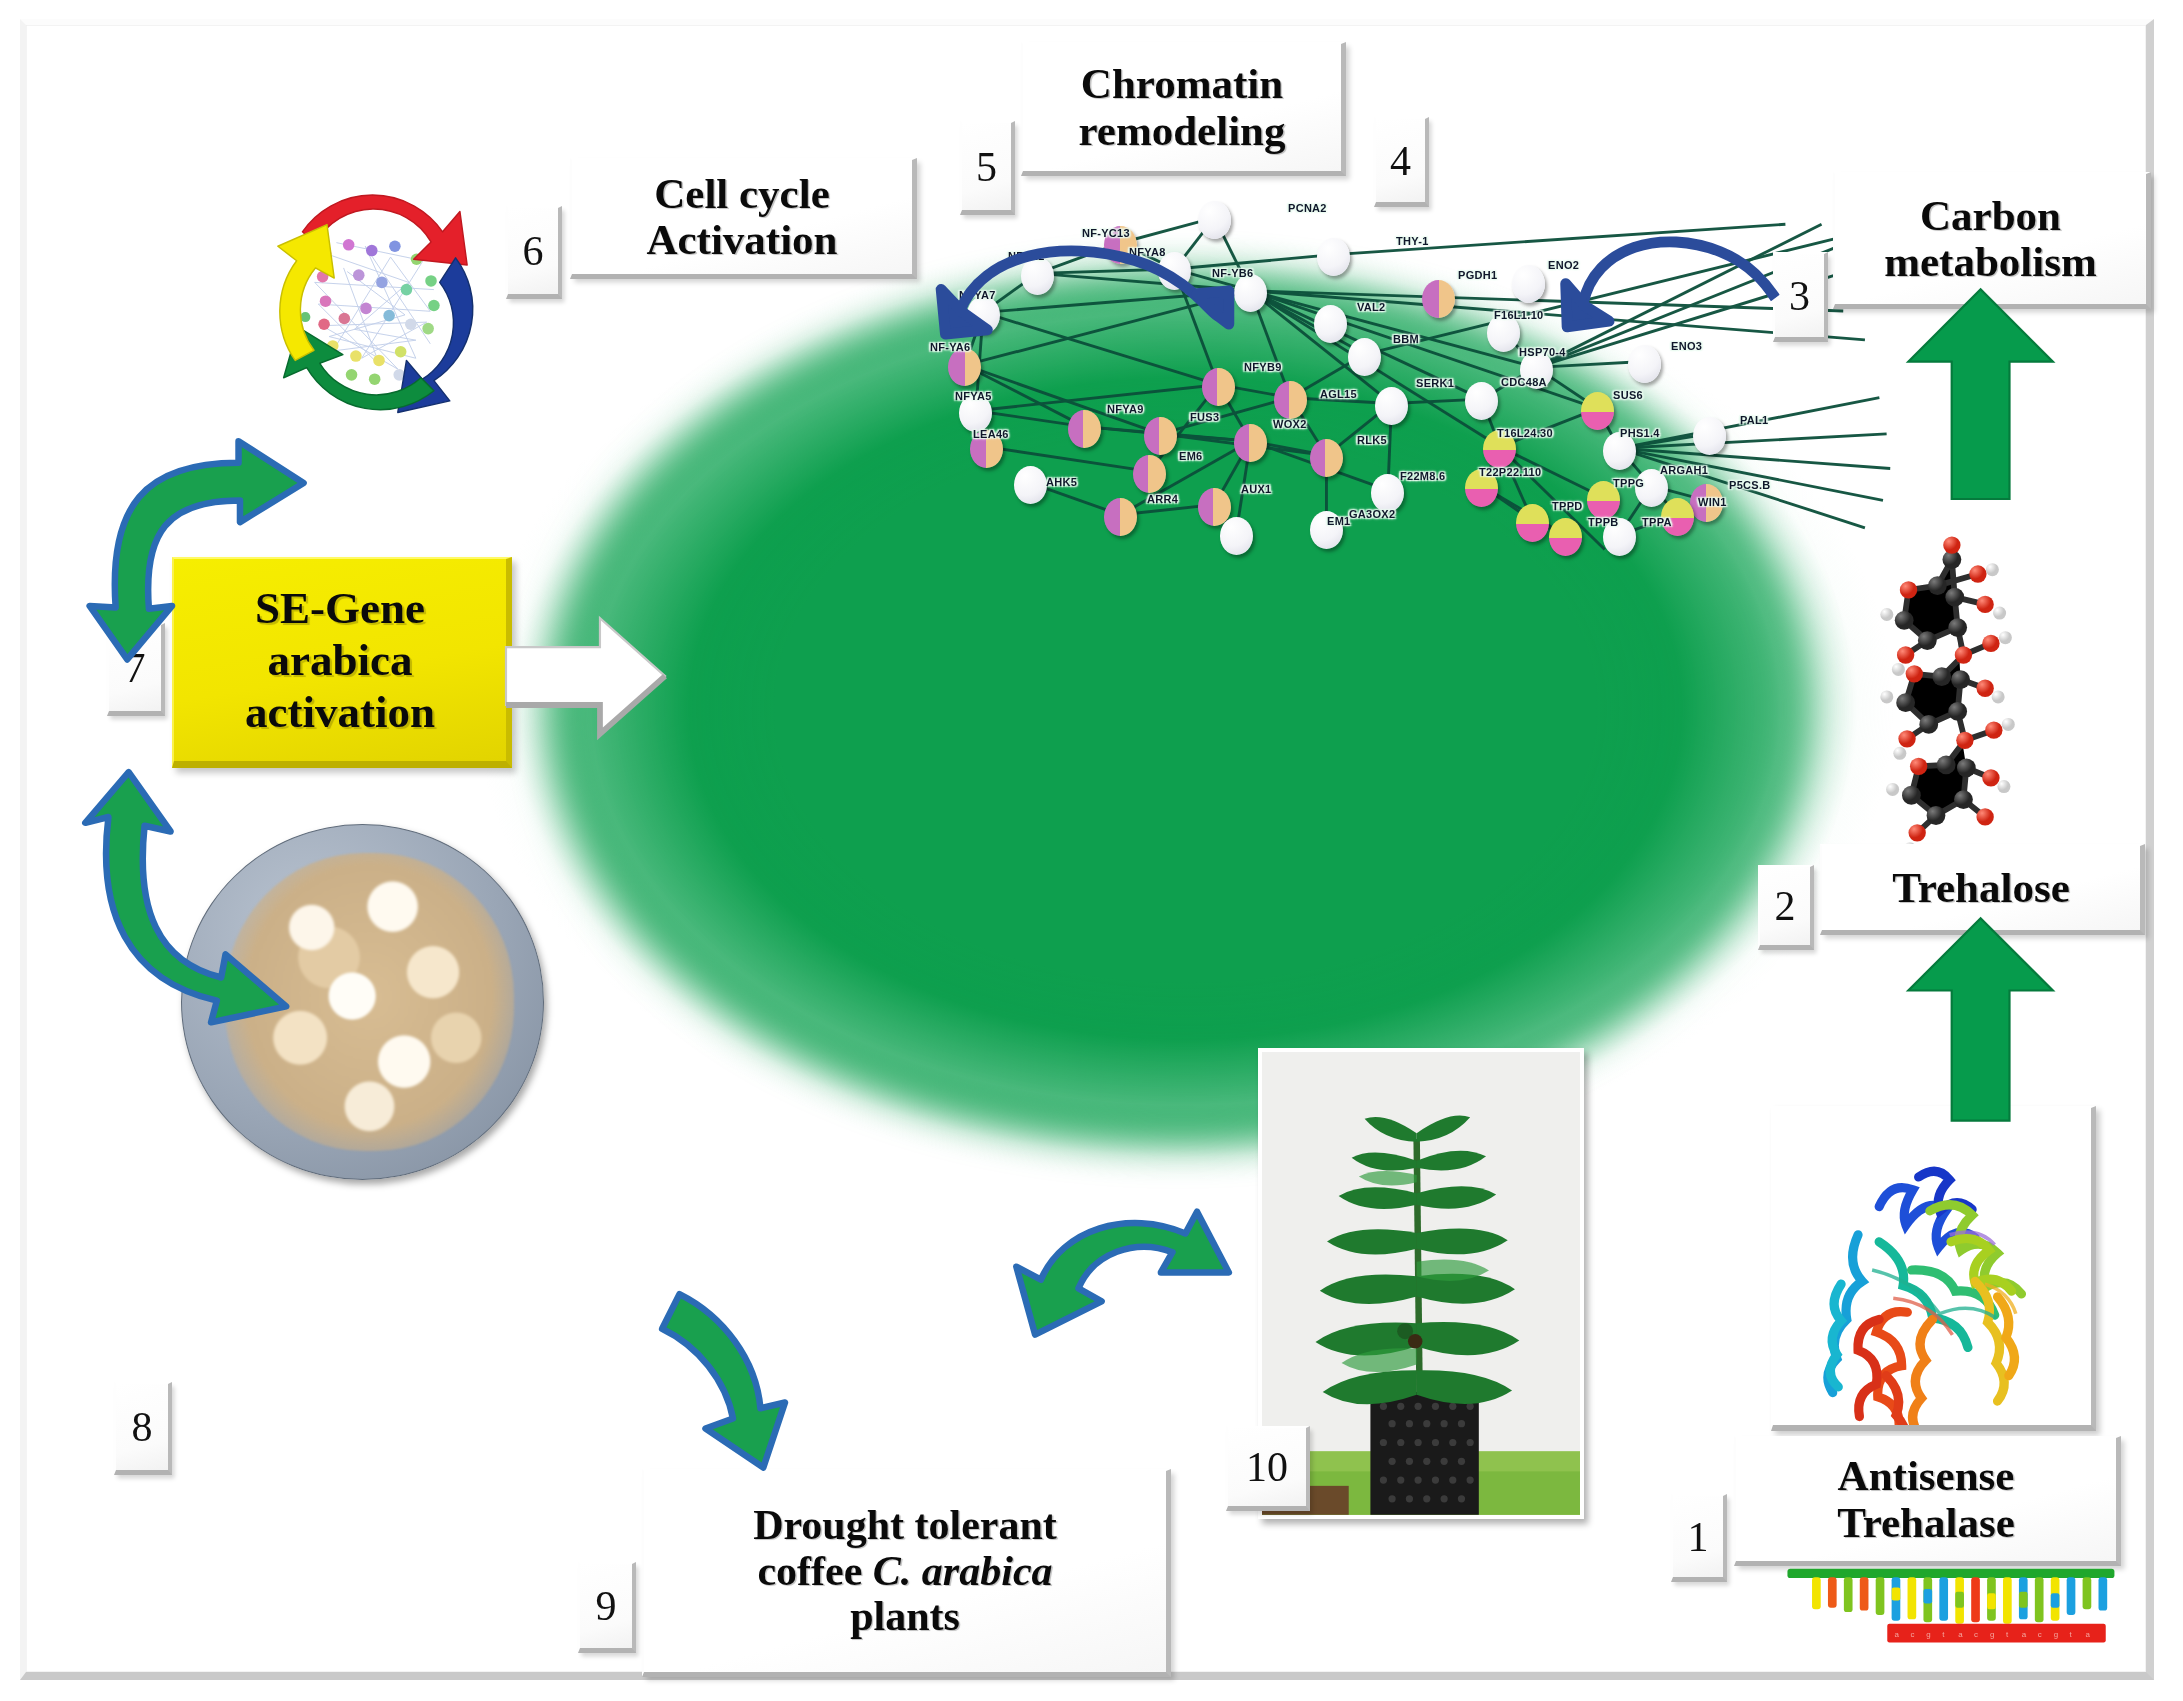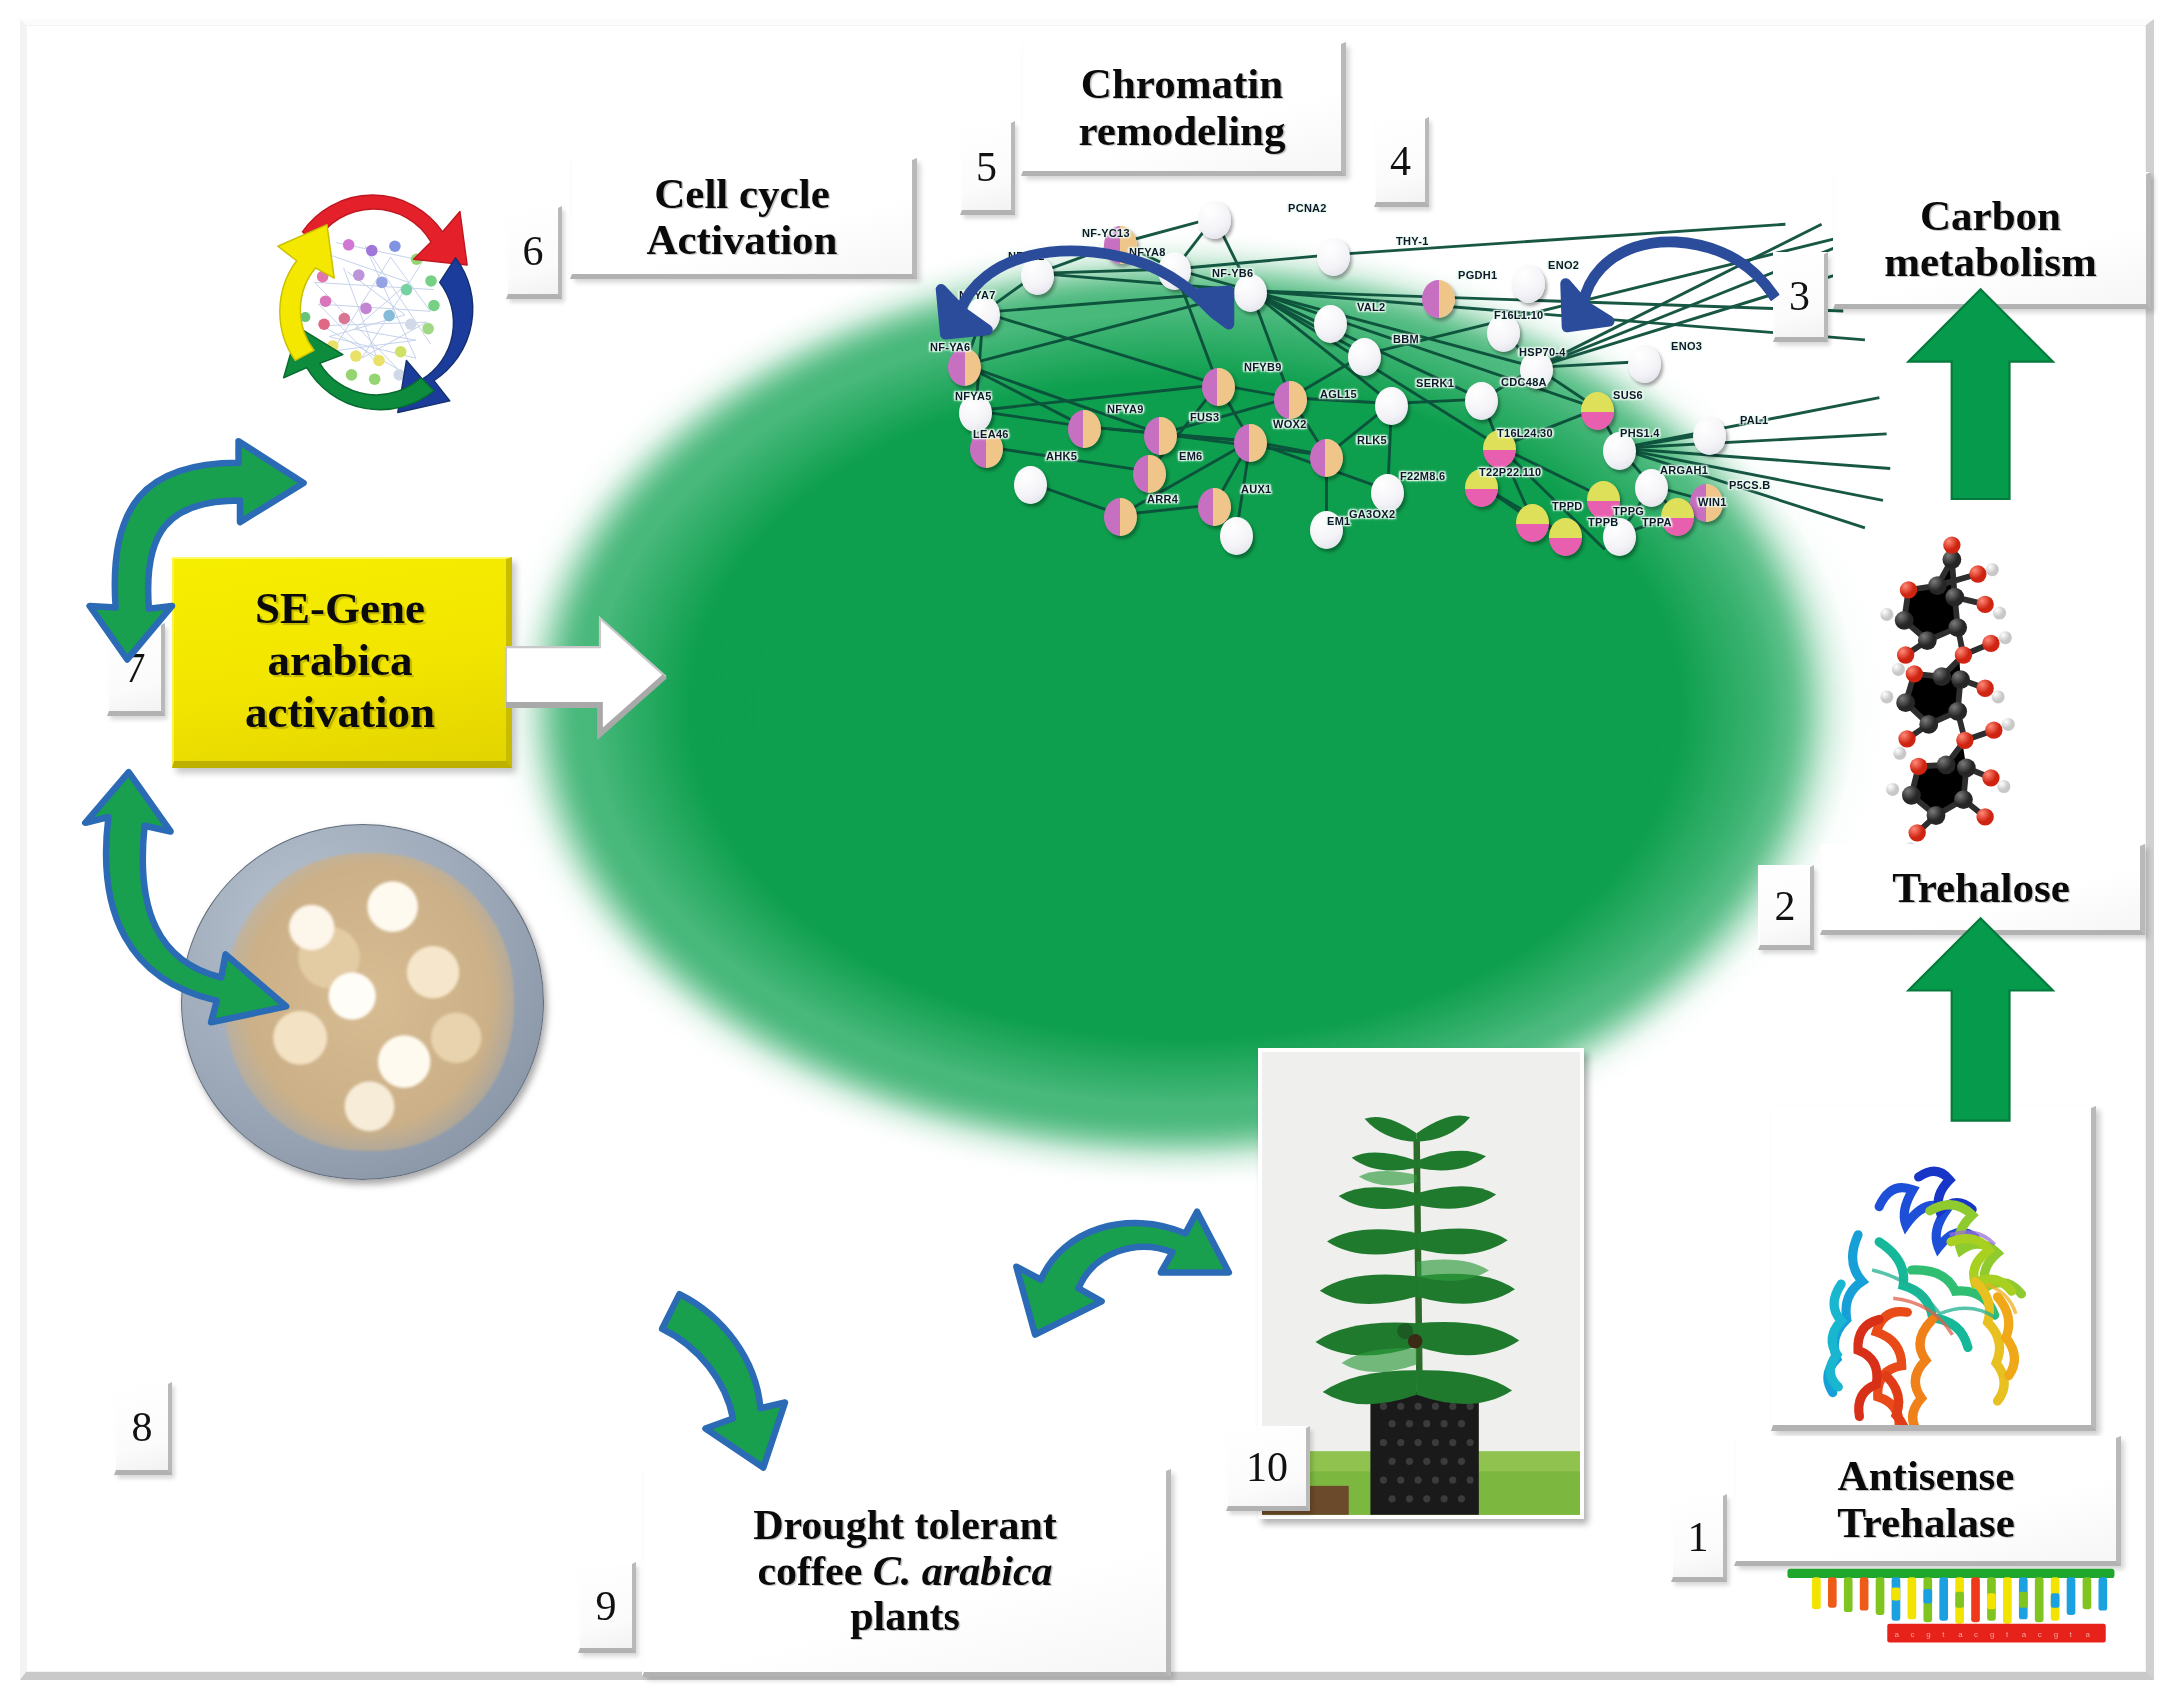--- a/index.html
+++ b/index.html
@@ -298,29 +298,29 @@
       <div class="netlabel" style="left: 1449px; top: 427px;">T16L24.30</div>
       <div class="netnode" style="left: 1310px; top: 439px; width: 33px; height: 38px; background: linear-gradient(90deg, rgb(199, 111, 192) 0px, rgb(199, 111, 192) 46%, rgb(240, 197, 138) 46%, rgb(240, 197, 138) 100%);"></div>
       <div class="netlabel" style="left: 1309px; top: 434px;">RLK5</div>
       <div class="netnode" style="left: 1603px; top: 432px; width: 33px; height: 38px; background: radial-gradient(circle at 34% 26%, rgb(255, 255, 255) 0%, rgb(244, 244, 248) 55%, rgb(217, 217, 228) 100%);"></div>
       <div class="netlabel" style="left: 1572px; top: 427px;">PHS1.4</div>
       <div class="netnode" style="left: 1693px; top: 417px; width: 33px; height: 38px; background: radial-gradient(circle at 34% 26%, rgb(255, 255, 255) 0%, rgb(244, 244, 248) 55%, rgb(217, 217, 228) 100%);"></div>
       <div class="netlabel" style="left: 1692px; top: 414px;">PAL1</div>
       <div class="netnode" style="left: 1133px; top: 455px; width: 33px; height: 38px; background: linear-gradient(90deg, rgb(199, 111, 192) 0px, rgb(199, 111, 192) 46%, rgb(240, 197, 138) 46%, rgb(240, 197, 138) 100%);"></div>
       <div class="netlabel" style="left: 1131px; top: 450px;">EM6</div>
       <div class="netnode" style="left: 1014px; top: 466px; width: 33px; height: 38px; background: radial-gradient(circle at 34% 26%, rgb(255, 255, 255) 0%, rgb(244, 244, 248) 55%, rgb(217, 217, 228) 100%);"></div>
-      <div class="netlabel" style="left: 998px; top: 450px;">AHK5</div>
+      <div class="netlabel" style="left: 998px; top: 476px;">AHK5</div>
       <div class="netnode" style="left: 1371px; top: 474px; width: 33px; height: 38px; background: radial-gradient(circle at 34% 26%, rgb(255, 255, 255) 0%, rgb(244, 244, 248) 55%, rgb(217, 217, 228) 100%);"></div>
       <div class="netlabel" style="left: 1352px; top: 470px;">F22M8.6</div>
       <div class="netnode" style="left: 1465px; top: 469px; width: 33px; height: 38px; background: linear-gradient(rgb(223, 224, 90) 0px, rgb(223, 224, 90) 52%, rgb(233, 95, 176) 52%, rgb(233, 95, 176) 100%);"></div>
       <div class="netlabel" style="left: 1431px; top: 466px;">T22P22.110</div>
       <div class="netnode" style="left: 1635px; top: 469px; width: 33px; height: 38px; background: radial-gradient(circle at 34% 26%, rgb(255, 255, 255) 0%, rgb(244, 244, 248) 55%, rgb(217, 217, 228) 100%);"></div>
       <div class="netlabel" style="left: 1612px; top: 464px;">ARGAH1</div>
       <div class="netnode" style="left: 1587px; top: 481px; width: 33px; height: 38px; background: linear-gradient(rgb(223, 224, 90) 0px, rgb(223, 224, 90) 52%, rgb(233, 95, 176) 52%, rgb(233, 95, 176) 100%);"></div>
-      <div class="netlabel" style="left: 1565px; top: 505px;">TPPG</div>
+      <div class="netlabel" style="left: 1565px; top: 477px;">TPPG</div>
       <div class="netnode" style="left: 1198px; top: 488px; width: 33px; height: 38px; background: linear-gradient(90deg, rgb(199, 111, 192) 0px, rgb(199, 111, 192) 46%, rgb(240, 197, 138) 46%, rgb(240, 197, 138) 100%);"></div>
       <div class="netlabel" style="left: 1193px; top: 483px;">AUX1</div>
       <div class="netnode" style="left: 1104px; top: 498px; width: 33px; height: 38px; background: linear-gradient(90deg, rgb(199, 111, 192) 0px, rgb(199, 111, 192) 50%, rgb(240, 197, 138) 50%, rgb(240, 197, 138) 100%);"></div>
       <div class="netlabel" style="left: 1099px; top: 493px;">ARR4</div>
       <div class="netnode" style="left: 1690px; top: 484px; width: 33px; height: 38px; background: linear-gradient(90deg, rgb(199, 111, 192) 0px, rgb(199, 111, 192) 50%, rgb(240, 197, 138) 50%, rgb(240, 197, 138) 100%);"></div>
       <div class="netlabel" style="left: 1681px; top: 479px;">P5CS.B</div>
       <div class="netnode" style="left: 1516px; top: 504px; width: 33px; height: 38px; background: linear-gradient(rgb(223, 224, 90) 0px, rgb(223, 224, 90) 52%, rgb(233, 95, 176) 52%, rgb(233, 95, 176) 100%);"></div>
       <div class="netlabel" style="left: 1504px; top: 500px;">TPPD</div>
       <div class="netnode" style="left: 1661px; top: 498px; width: 33px; height: 38px; background: linear-gradient(rgb(223, 224, 90) 0px, rgb(223, 224, 90) 52%, rgb(233, 95, 176) 52%, rgb(233, 95, 176) 100%);"></div>
       <div class="netlabel" style="left: 1650px; top: 496px;">WIN1</div>

